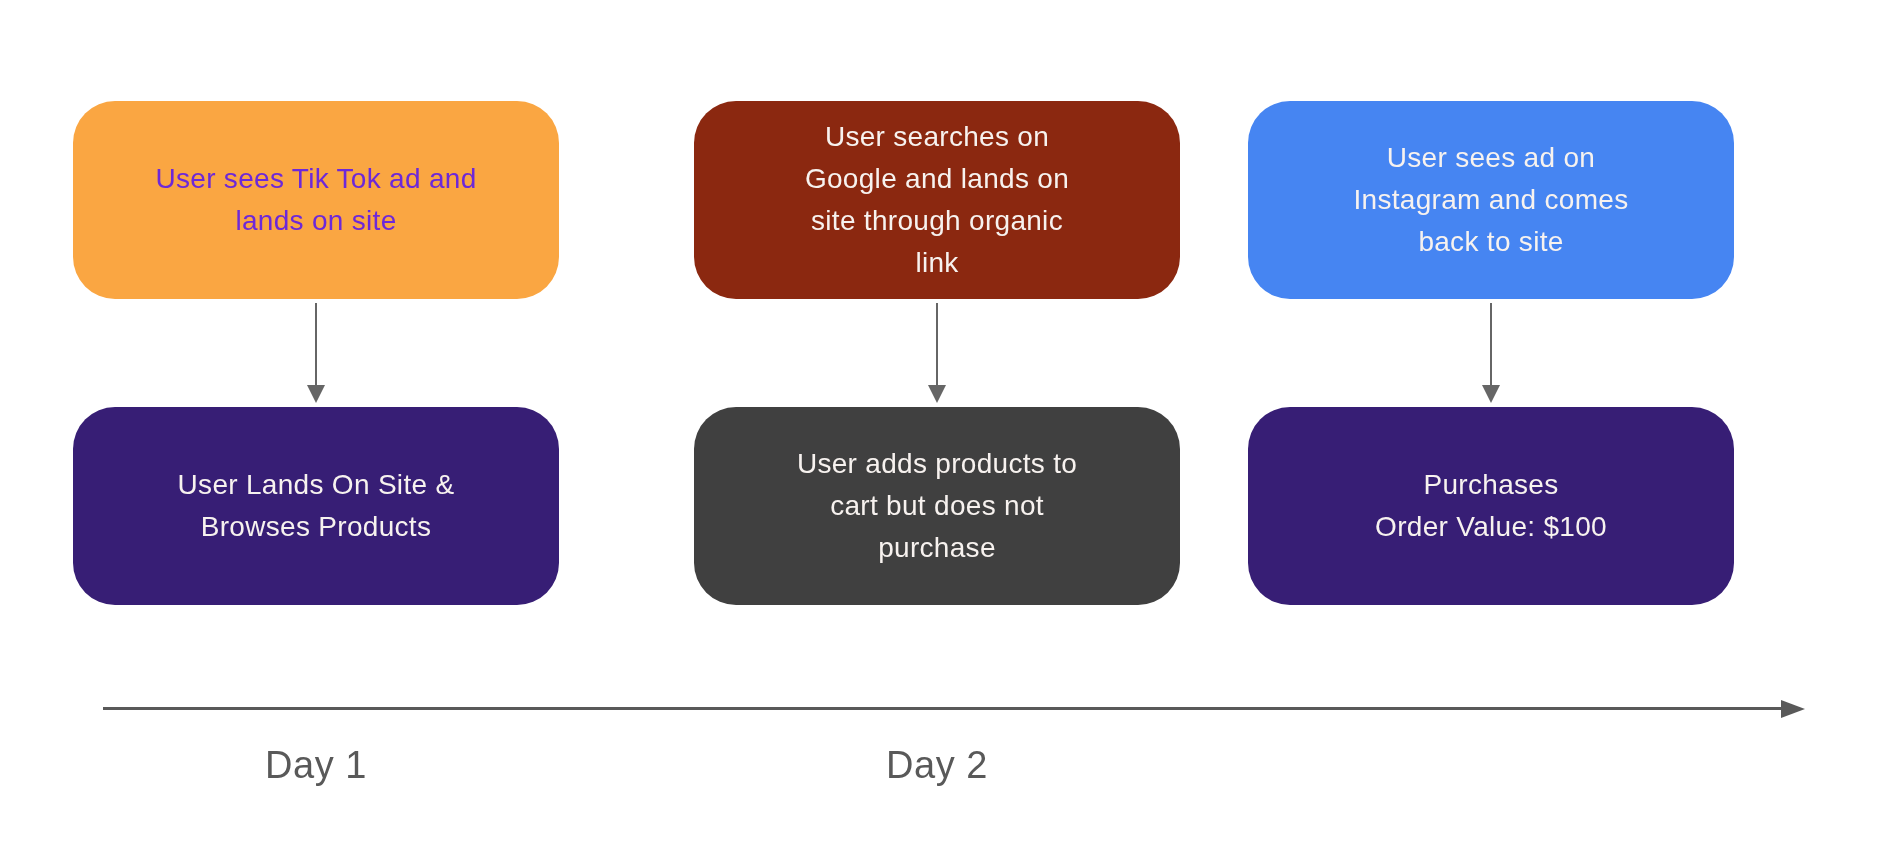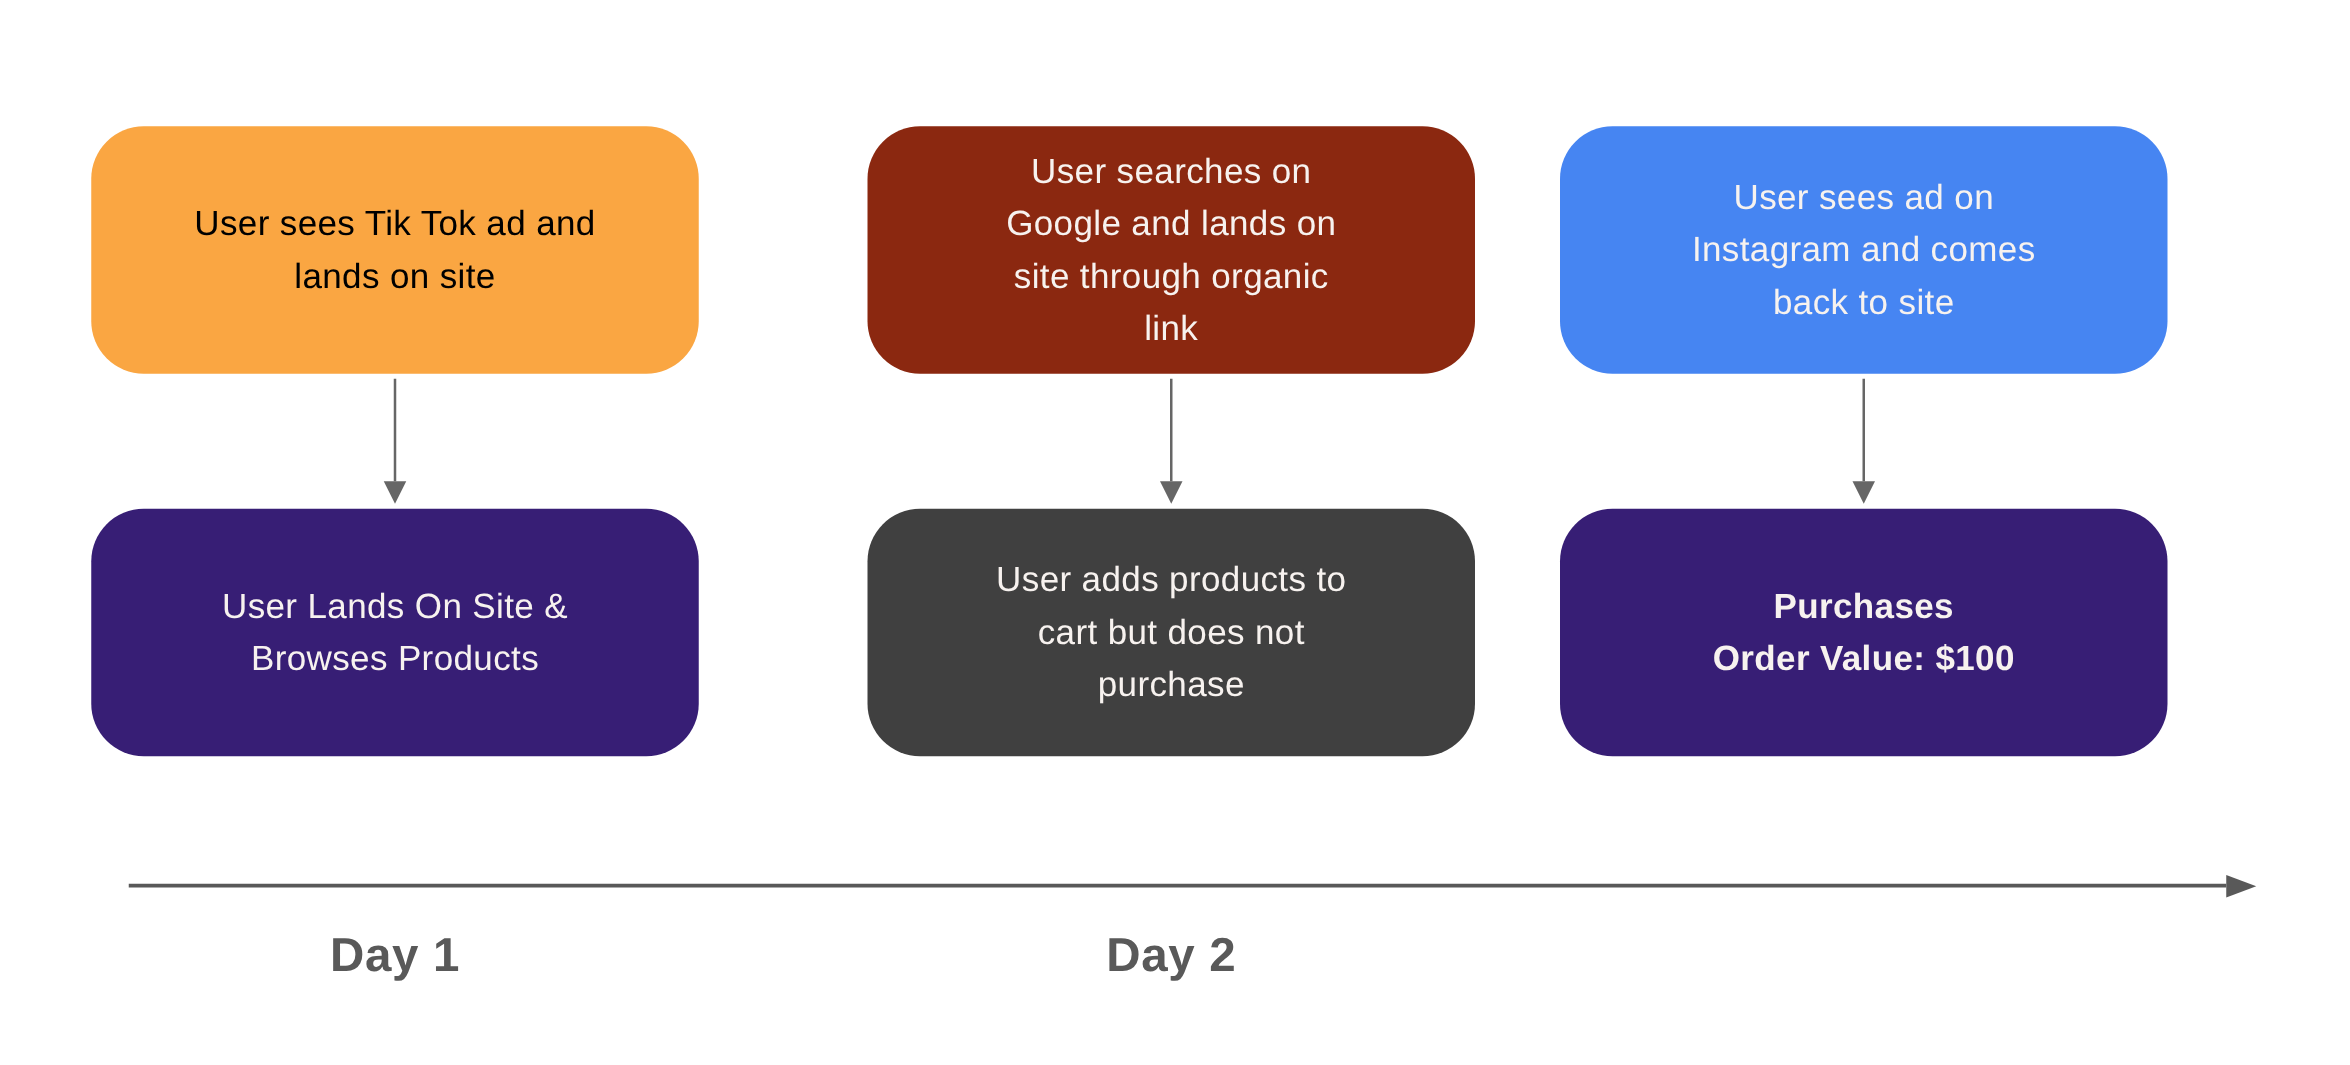--- a/index.html
+++ b/index.html
@@ -95,32 +95,32 @@
   }
 
   
   .day-label {
     position: absolute;
     left: 0;
     right: 0;
     top: 744px;
     text-align: center;
     font-size: 38px;
-    font-weight: 700;
+    font-weight: 400;
     color: var(--day_label, #595959);
     letter-spacing: 0.5px;
   }
 </style>
 </head>
 <body>
 
 <div class="canvas">
 
   <div class="col col-0">
-    <div class="box top-box" style="background: rgb(250, 166, 66); color: #000000;">
+    <div class="box top-box" style="background: rgb(250, 166, 66); color: #6d28d9;">
       <div class="box-text">User sees Tik Tok ad and
 lands on site</div>
     </div>
     <div class="connector"></div>
     <div class="box bottom-box" style="background: rgb(55, 30, 117); color: rgb(247, 242, 239);">
       <div class="box-text">User Lands On Site &amp;
 Browses Products</div>
     </div>
     <div class="day-label">Day 1</div>
   </div>
@@ -141,21 +141,21 @@
     <div class="day-label">Day 2</div>
   </div>
 
   <div class="col col-2">
     <div class="box top-box" style="background: rgb(70, 133, 242); color: rgb(247, 242, 239);">
       <div class="box-text">User sees ad on
 Instagram and comes
 back to site</div>
     </div>
     <div class="connector"></div>
-    <div class="box bottom-box" style="background: rgb(55, 30, 117); color: rgb(247, 242, 239); font-weight: bold;">
+    <div class="box bottom-box" style="background: rgb(55, 30, 117); color: rgb(247, 242, 239);">
       <div class="box-text">Purchases
 Order Value: $100</div>
     </div>
   </div>
 
   <div class="timeline-axis"></div>
 
 </div>
 
 </body></html>

